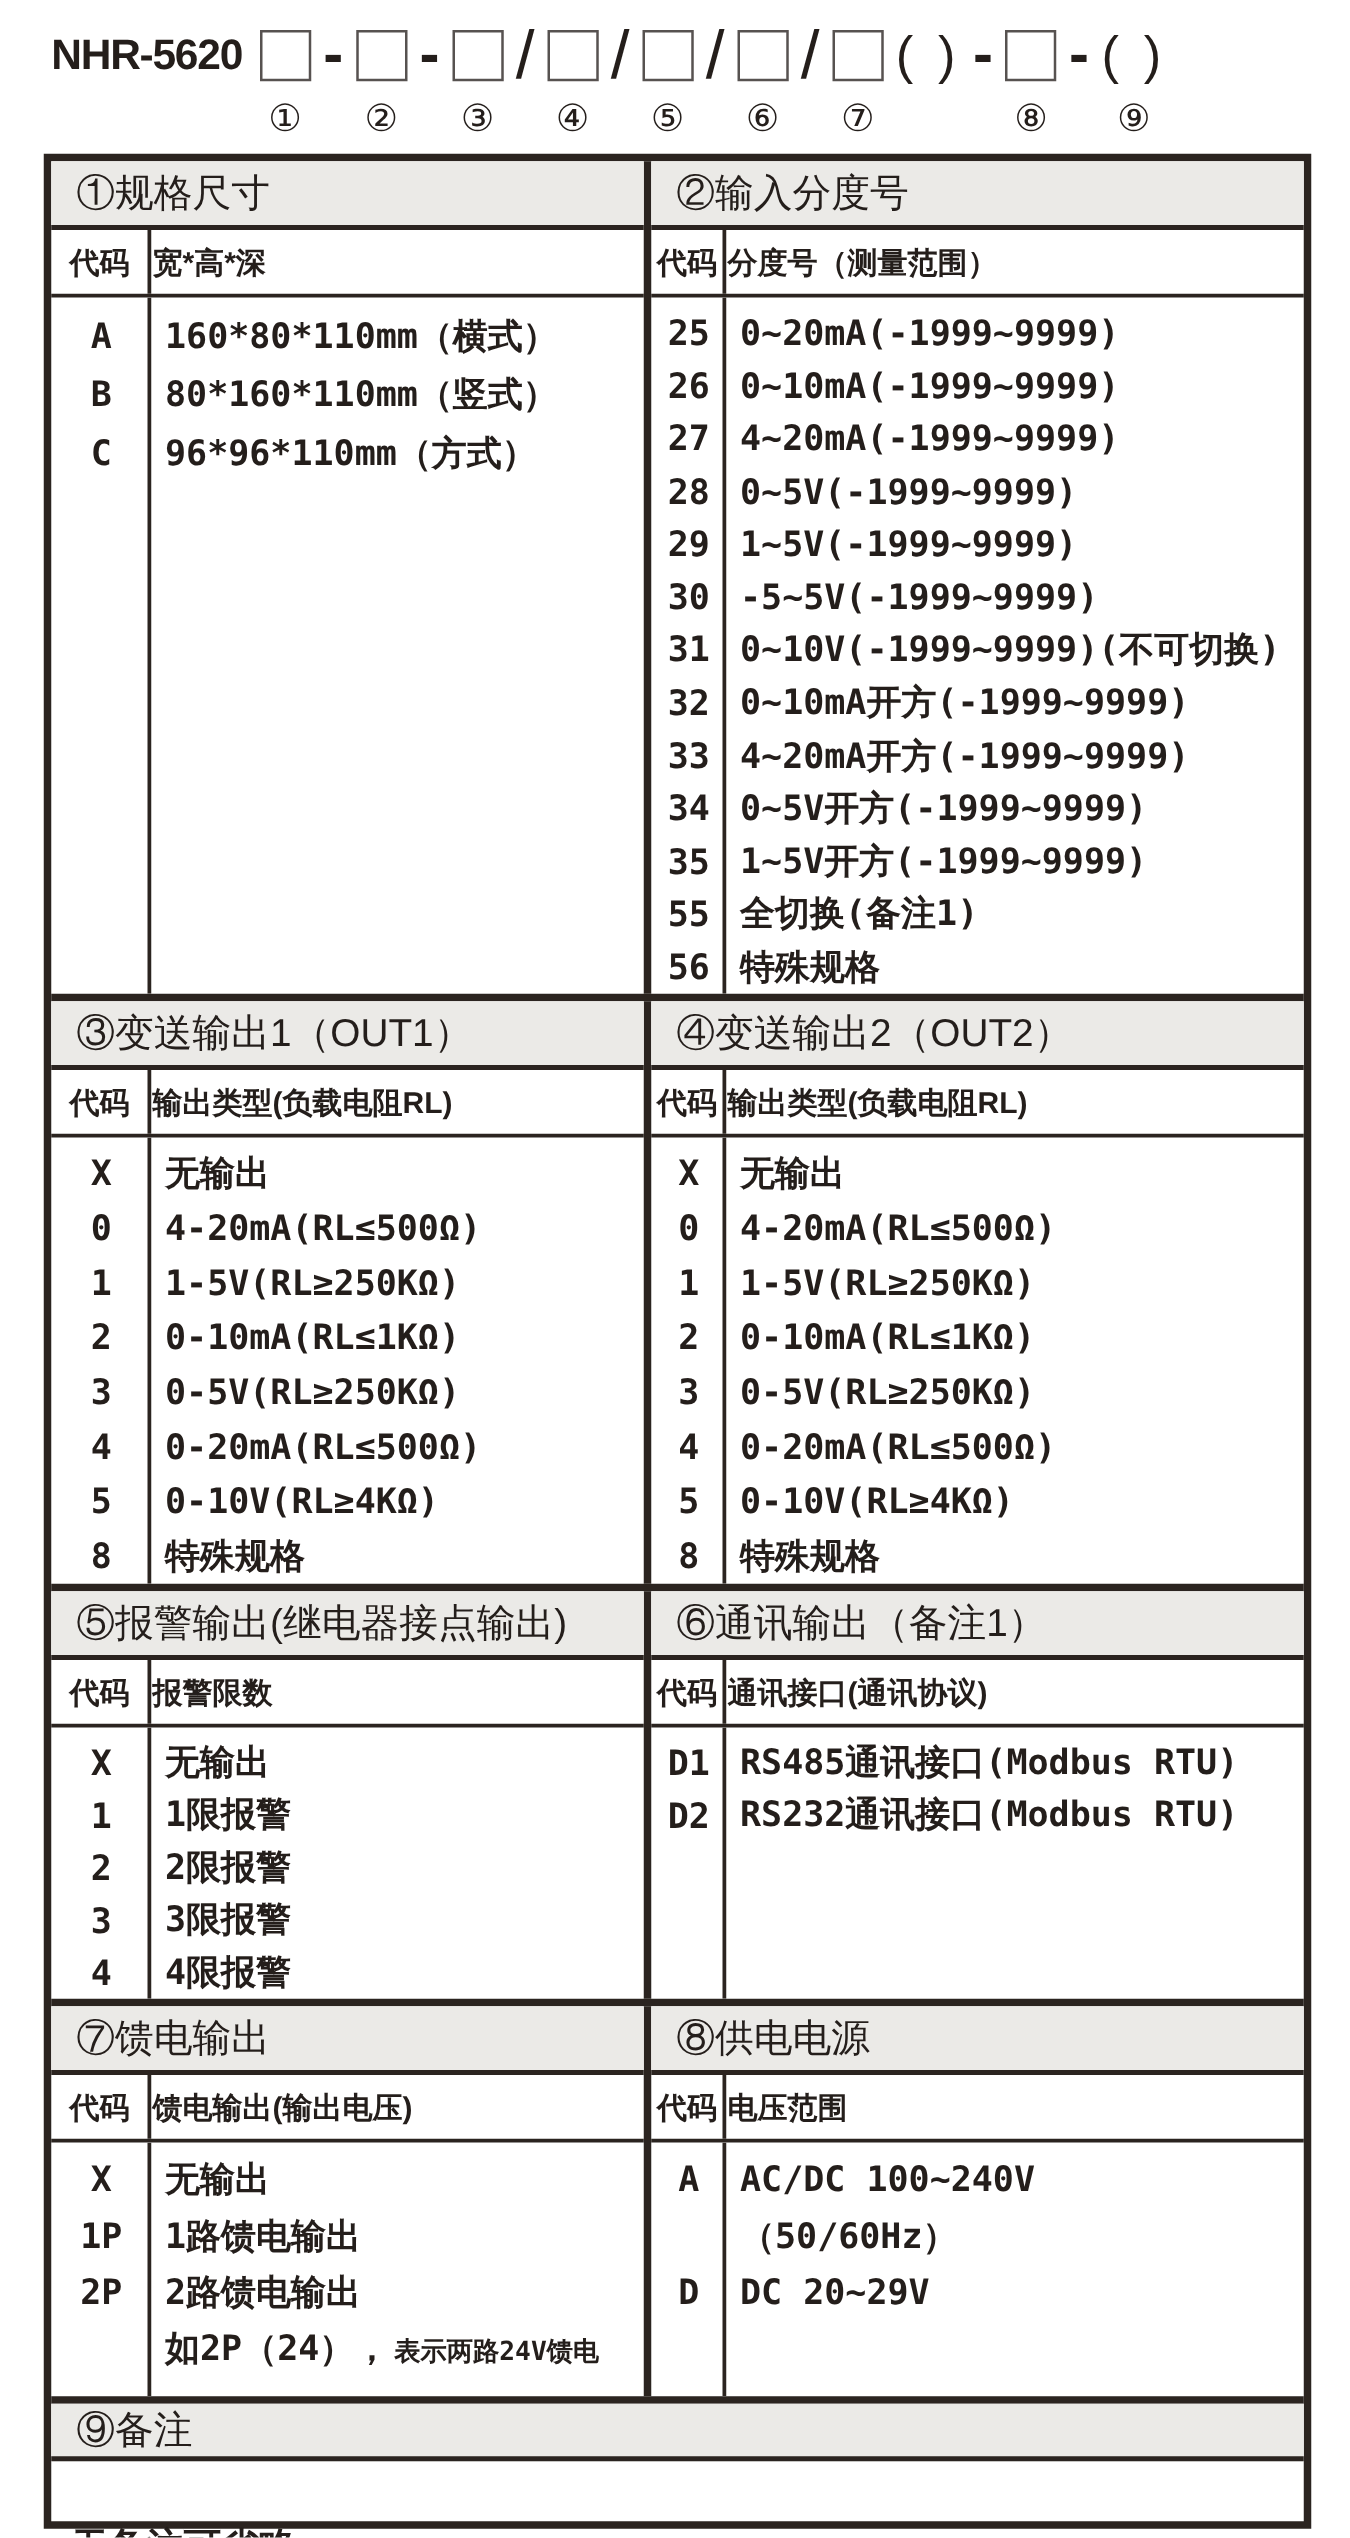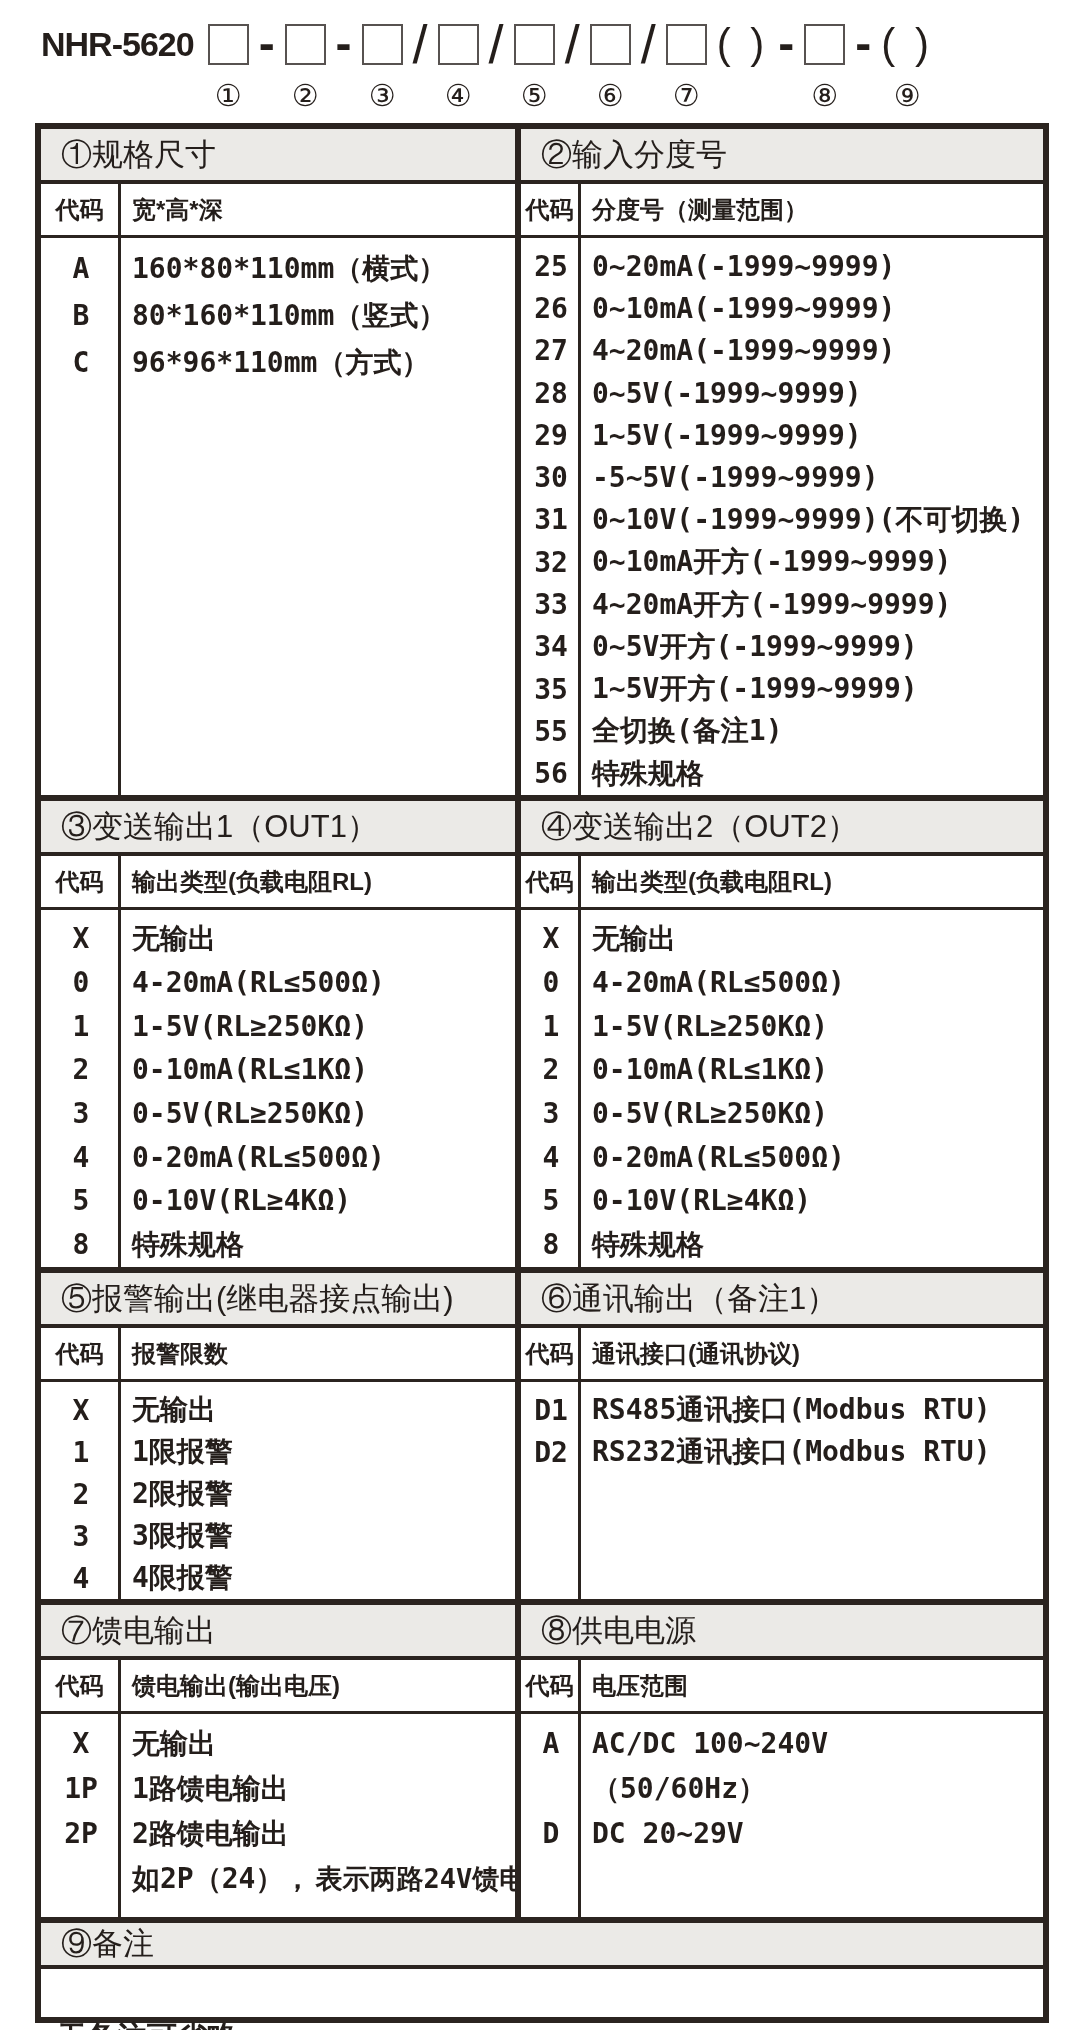--- a/index.html
+++ b/index.html
@@ -41,31 +41,31 @@
     font-size:31px;font-weight:400;white-space:nowrap;overflow:hidden;
   }
   .sub-head{
     height:54px;box-sizing:border-box;border-bottom:3px solid var(--line);
     display:flex;align-items:stretch;font-weight:700;font-size:24px;white-space:nowrap;
   }
   .sub-head .cc{
     width:var(--cw);border-right:3px solid var(--line);box-sizing:border-box;
     display:flex;align-items:center;justify-content:center;flex:none;
   }
-  .sub-head .dc{flex:1;display:flex;align-items:center;padding-left:11px;overflow:hidden;}
+  .sub-head .dc{flex:1;display:flex;align-items:center;padding-left:1px;overflow:hidden;}
   .sec-body{flex:1;position:relative;padding-top:7px;overflow:hidden;}
   .sec-body::before{
     content:"";position:absolute;left:calc(var(--cw) - 3px);top:0;bottom:0;
     width:3px;background:var(--line);
   }
   .trow{height:var(--rh,44px);display:flex;align-items:center;white-space:nowrap;
         font-family:"DejaVu Sans Mono",monospace;font-weight:600;}
   .trow .cc{width:var(--cw);text-align:center;flex:none;font-size:28px;}
   .trow .dc{padding-left:11px;font-size:28px;overflow:hidden;}
-  .trow .small{font-size:27px;margin-left:4px;}
+  .trow .small{font-size:21px;margin-left:4px;}
   .b1 .half.l{--rh:47px;} .b1 .half.r{--rh:42.3px;}
   .b2 .half{--rh:43.7px;}
   .b3 .half{--rh:42px;}
   .b4 .half{--rh:45px;}
   
   .b5{display:block;}
   .b5 .sec-header{height:46px;}
   .note-body{height:48px;display:flex;align-items:center;padding-left:16px;
              font-size:30px;font-weight:700;font-family:"DejaVu Sans Mono",monospace;margin-top:44px;}
 </style>

